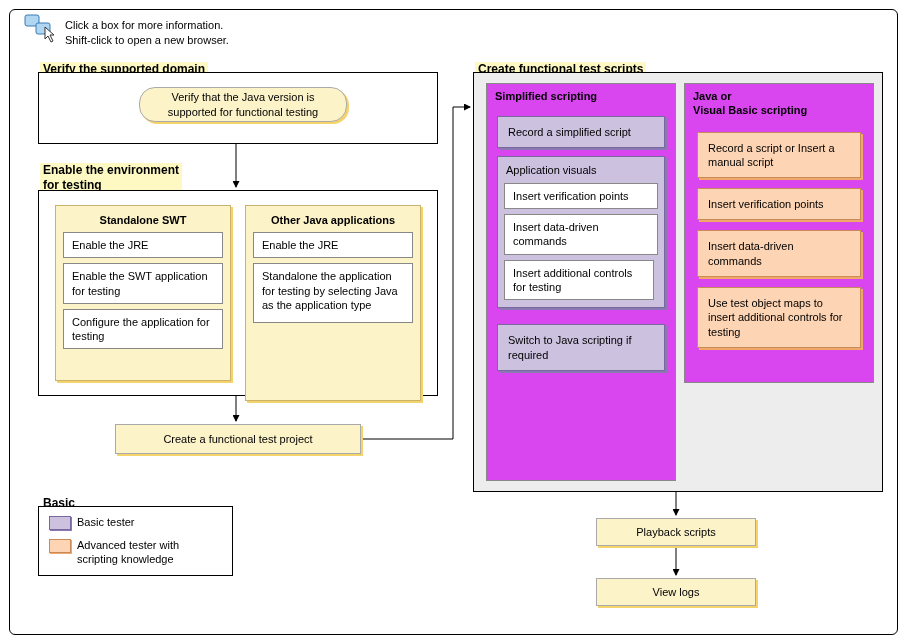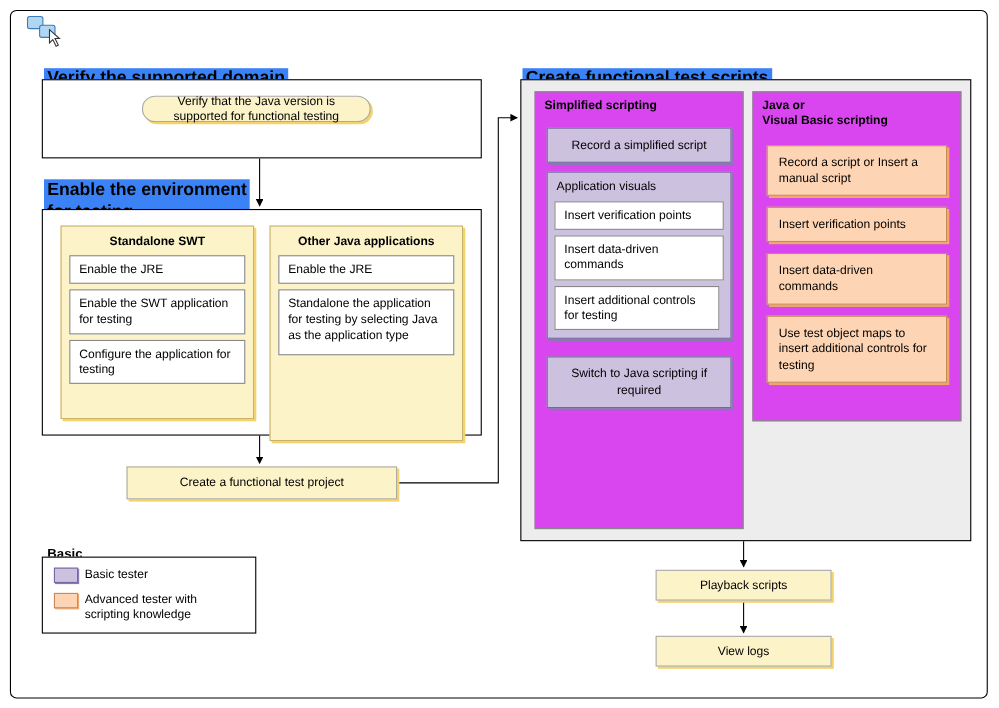--- a/index.html
+++ b/index.html
@@ -31,22 +31,22 @@
 .hint-text {
   position: absolute;
   left: 55px;
   top: 8px;
   line-height: 1.35;
   font-size: 11px;
 }
 .section-title {
   position: absolute;
   font-weight: bold;
-  font-size: 16px;
-  background: #3b82f6;
+  font-size: 12px;
+  background: #fef9c3;
   padding: 0 3px;
 }
 .section-box {
   position: absolute;
   border: 1px solid #000;
   background: #fff;
 }
 .yellow-box {
   position: absolute;
   background: #fdf3c9;
@@ -93,21 +93,20 @@
   line-height: 1.25;
 }
 .purple-box {
   background: #cdc1e0;
   border: 1px solid #7a67a0;
   box-shadow: 2px 2px 0 #8a78b2;
   margin: 8px 10px;
   padding: 8px 10px;
   font-size: 11px;
   line-height: 1.3;
-  text-align: center;
 }
 .purple-group {
   background: #cdc1e0;
   border: 1px solid #7a67a0;
   box-shadow: 2px 2px 0 #8a78b2;
   margin: 8px 10px;
   padding: 5px 6px 4px;
 }
 .purple-group-title { font-size: 11px; padding: 2px 2px 5px; line-height: 1.25; }
 .orange-box {
@@ -154,24 +153,28 @@
   <div class="cursor-icon">
     <svg width="36" height="36" viewBox="0 0 36 36">
       <rect x="2" y="2" width="14" height="11" rx="2" fill="#b1d6f1" stroke="#3b7bb6"></rect>
       <rect x="13" y="10" width="14" height="11" rx="2" fill="#b1d6f1" stroke="#3b7bb6"></rect>
       <g transform="translate(18,12)">
         <path d="M4 2 L4 14 L7 11 L10 17 L12 16 L9 10 L13 10 Z" fill="#fff" stroke="#333" stroke-width="1"></path>
       </g>
     </svg>
   </div>
 
+  <div class="hint-text">
+    <span>Click a box for more information.</span><br>
+    <span>Shift-click to open a new browser.</span>
+  </div>
 
   <div class="section-title" style="left:30px; top:52px;">Verify the supported domain</div>
   <div class="section-box" style="left:28px; top:62px; width:400px; height:72px;">
-    <div class="yellow-box center" style="left:90px; top:14px; width:208px; height:24px;border-radius:16px;">Verify that the Java version is supported for functional testing</div>
+    <div class="yellow-box center" style="left:100px; top:14px; width:208px; height:35px;border-radius:16px;">Verify that the Java version is supported for functional testing</div>
   </div>
 
   <div class="section-title" style="left:30px; top:153px; line-height:1.25;">
     <span style="white-space:pre-line;">Enable the environment
 for testing</span>
   </div>
   <div class="section-box" style="left:28px; top:180px; width:400px; height:206px;">
     <div class="yellow-sub" style="left:16px; top:14px; width:176px; height:176px;">
       <div class="sub-title">Standalone SWT</div>
       <div class="white-item">Enable the JRE</div>

